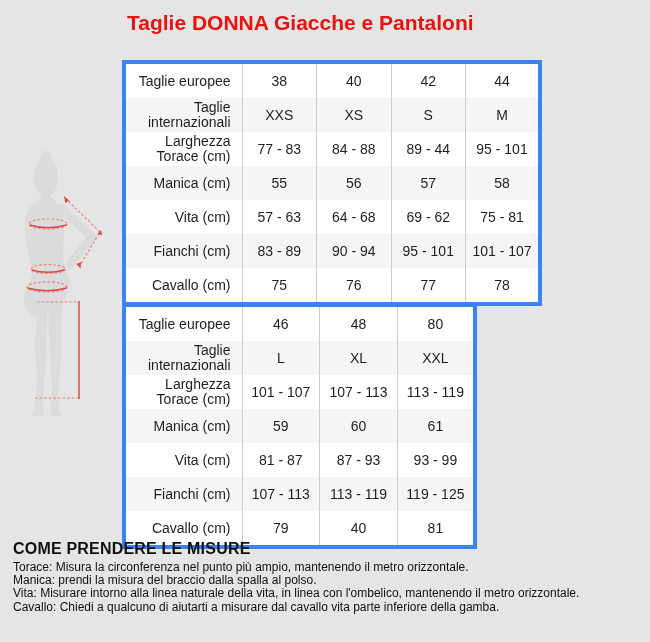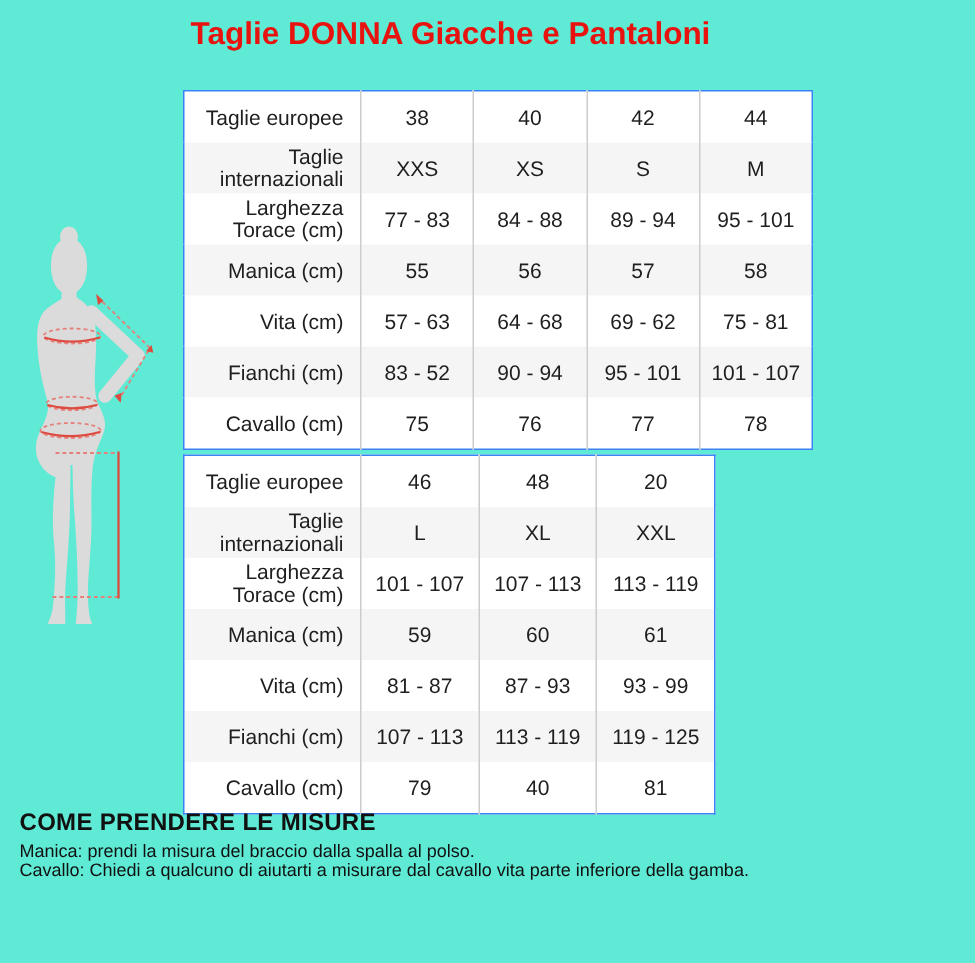--- a/index.html
+++ b/index.html
@@ -1,33 +1,33 @@
 <!DOCTYPE html>
 <html><head>
 <meta charset="utf-8">
 <style>
   html,body { margin:0; padding:0; background:#ffffff; }
   .page {
-    position:relative; width:650px; height:642px; background:#5eead4;
+    position:relative; width:650px; height:642px; background:#e5e5e5;
     font-family:"Liberation Sans","DejaVu Sans",sans-serif; color:#1e1e1e;
     overflow:hidden;
   }
   .title {
     position:absolute; left:127px; top:11px;
     font-size:21px; font-weight:700; color:#e8120e; white-space:nowrap;
   }
   .subtitle {
     position:absolute; left:128px; top:36px;
     font-size:15px; font-weight:600; color:#1a1a1a; white-space:nowrap;
   }
   .figure-wrap { position:absolute; left:10px; top:150px; width:100px; height:270px; }
 
   table.size-table {
     position:absolute; border-collapse:collapse; table-layout:fixed;
-    background:#ffffff; border:1px solid #3b82f6;
+    background:#ffffff; border:4px solid #3b82f6;
   }
   table.t1 { left:122px; top:60px;  width:420px; }
   table.t2 { left:122px; top:303px; width:355px; }
   .size-table th, .size-table td {
     font-size:14px; font-weight:400; color:#1e1e1e;
     height:32px; line-height:15px; vertical-align:middle;
     border-left:1px solid #cccccc; padding:1px 0;
   }
   .size-table th {
     text-align:right; padding-right:11px; padding-left:4px; border-left:none;
@@ -131,40 +131,40 @@
           <th>Taglie internazionali</th>
           <td>XXS</td>
           <td>XS</td>
           <td>S</td>
           <td>M</td>
         </tr>
         <tr>
           <th>Larghezza Torace (cm)</th>
           <td>77 - 83</td>
           <td>84 - 88</td>
-          <td>89 - 94</td>
+          <td>89 - 44</td>
           <td>95 - 101</td>
         </tr>
         <tr>
           <th>Manica (cm)</th>
           <td>55</td>
           <td>56</td>
           <td>57</td>
           <td>58</td>
         </tr>
         <tr>
           <th>Vita (cm)</th>
           <td>57 - 63</td>
           <td>64 - 68</td>
           <td>69 - 62</td>
           <td>75 - 81</td>
         </tr>
         <tr>
           <th>Fianchi (cm)</th>
-          <td>83 - 52</td>
+          <td>83 - 89</td>
           <td>90 - 94</td>
           <td>95 - 101</td>
           <td>101 - 107</td>
         </tr>
         <tr>
           <th>Cavallo (cm)</th>
           <td>75</td>
           <td>76</td>
           <td>77</td>
           <td>78</td>
@@ -177,21 +177,21 @@
         <col style="width:118px">
         <col>
         <col>
         <col>
       </colgroup>
     <tbody>
         <tr>
           <th>Taglie europee</th>
           <td>46</td>
           <td>48</td>
-          <td>20</td>
+          <td>80</td>
         </tr>
         <tr>
           <th>Taglie internazionali</th>
           <td>L</td>
           <td>XL</td>
           <td>XXL</td>
         </tr>
         <tr>
           <th>Larghezza Torace (cm)</th>
           <td>101 - 107</td>
@@ -220,17 +220,19 @@
           <th>Cavallo (cm)</th>
           <td>79</td>
           <td>40</td>
           <td>81</td>
         </tr>
       </tbody>
   </table>
 
   <div class="howto">
     <div class="howto-heading">COME PRENDERE LE MISURE</div>
+    <div class="howto-line">Torace: Misura la circonferenza nel punto più ampio, mantenendo il metro orizzontale.</div>
     <div class="howto-line">Manica: prendi la misura del braccio dalla spalla al polso.</div>
+    <div class="howto-line">Vita: Misurare intorno alla linea naturale della vita, in linea con l'ombelico, mantenendo il metro orizzontale.</div>
     <div class="howto-line">Cavallo: Chiedi a qualcuno di aiutarti a misurare dal cavallo vita parte inferiore della gamba.</div>
   </div>
 
 </div>
 
 </body></html>

